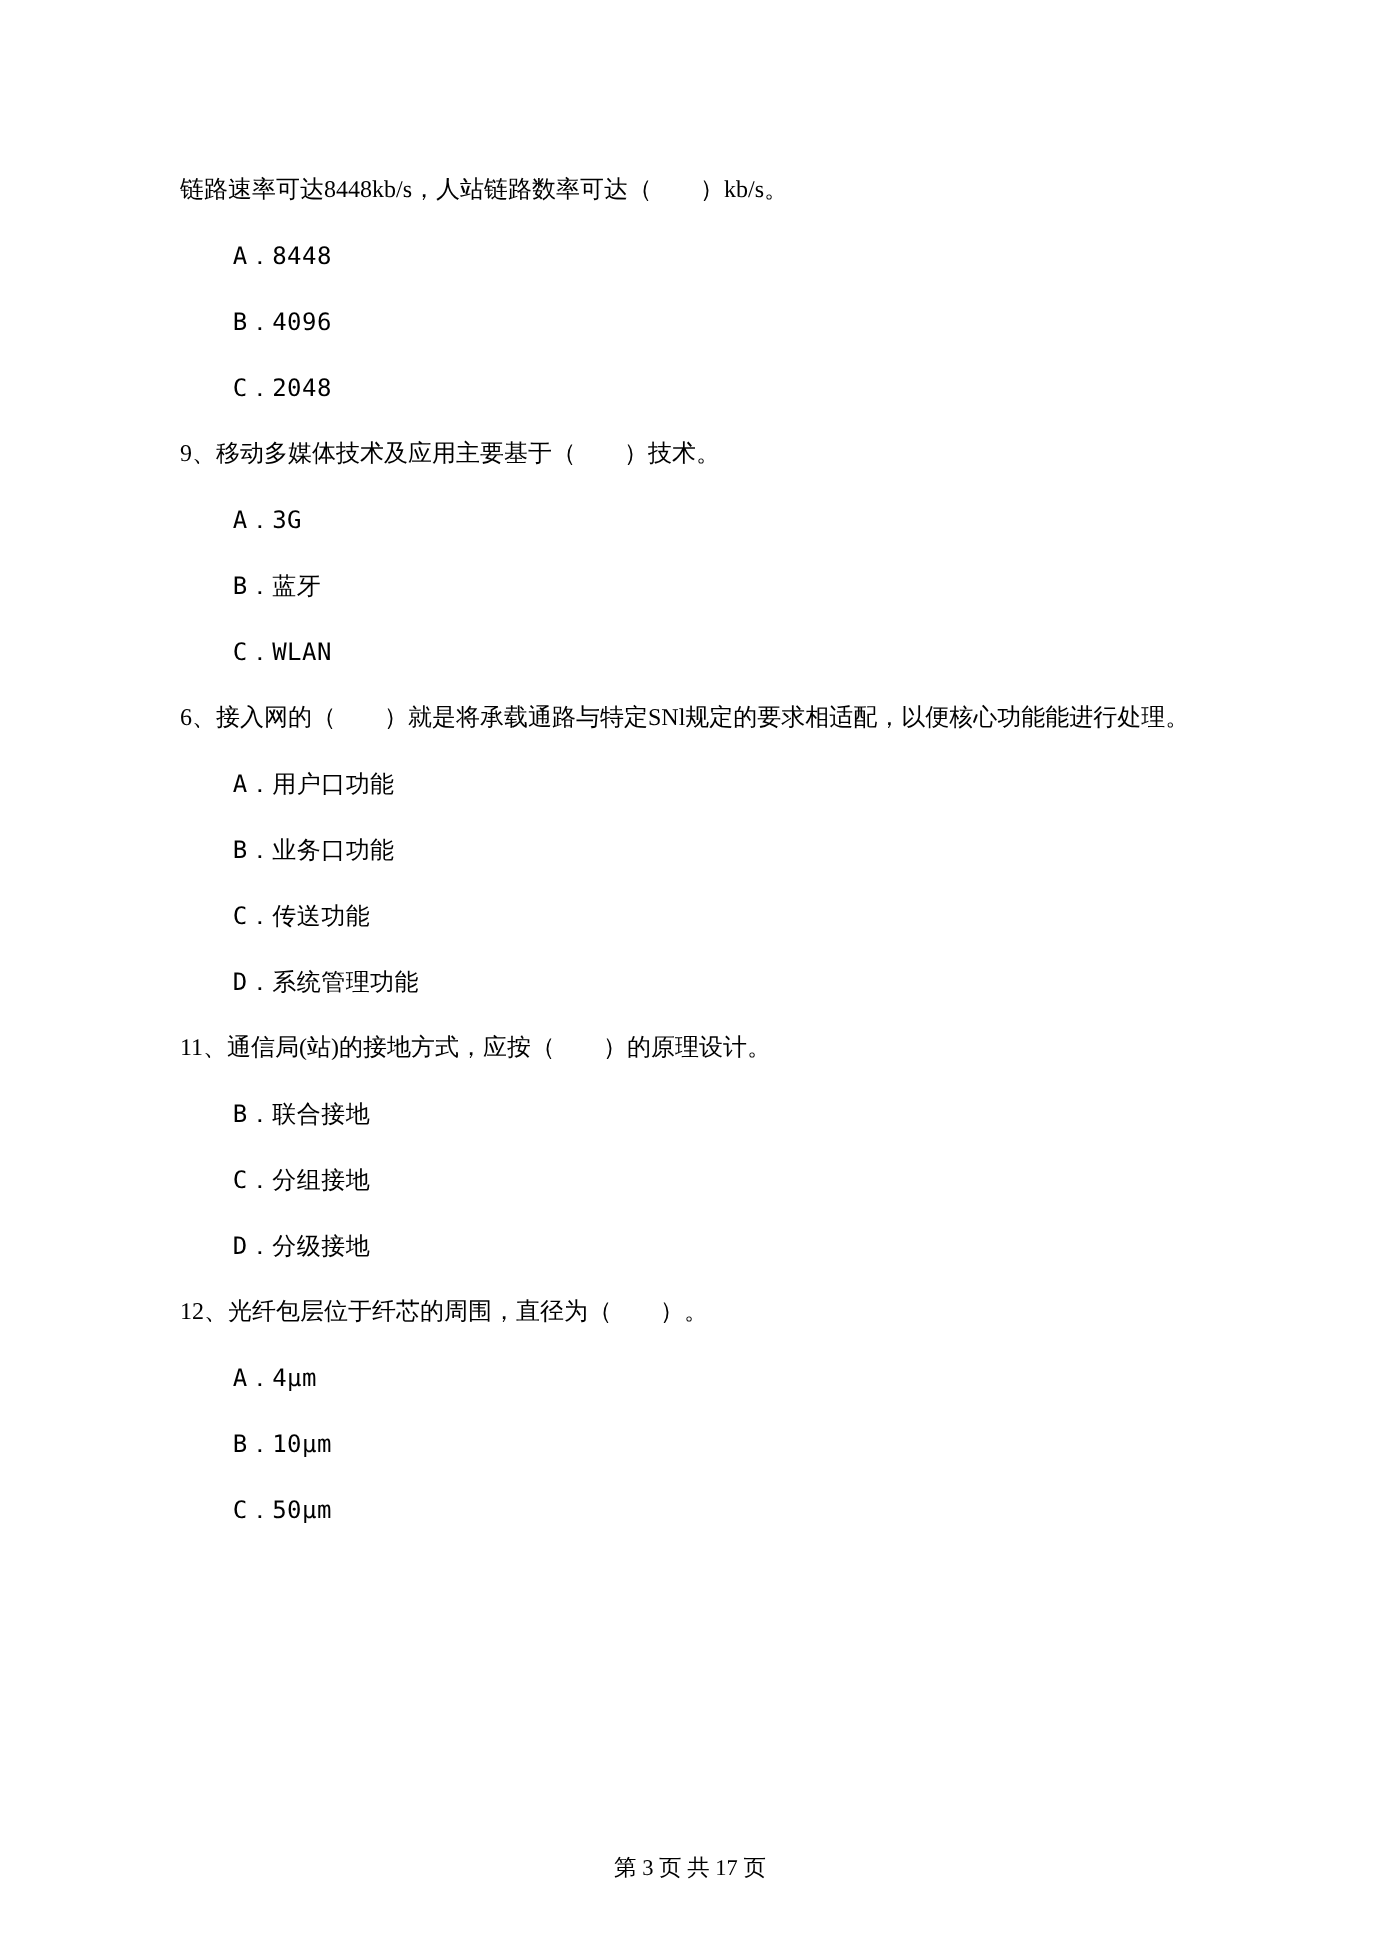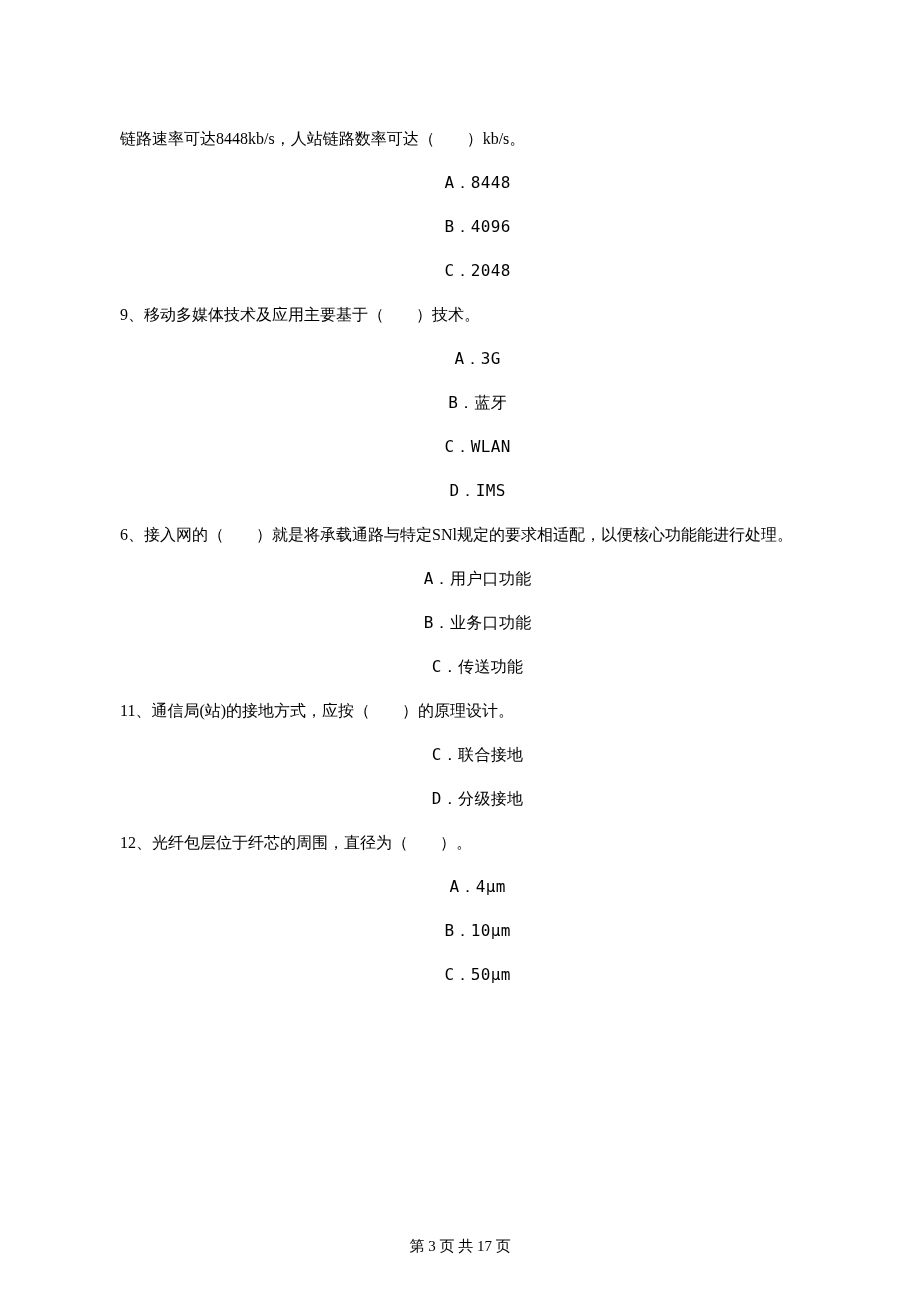--- a/index.html
+++ b/index.html
@@ -14,28 +14,27 @@
     width: 920px;
     min-height: 1302px;
     box-sizing: border-box;
     padding: 115px 120px 40px 120px;
     position: relative;
   }
   .line {
     margin: 0 0 20px 0;
   }
   .q-stem {
-    margin: 12px 0 20px 0;
+    margin: 0 0 20px 0;
   }
   .option {
     margin: 0 0 20px 0;
     padding-left: 2.2em;
     font-family: "SimSun", "宋体", monospace;
     letter-spacing: 0.02em;
-    text-align: center;
   }
   .footer {
     position: absolute;
     bottom: 45px;
     left: 0;
     width: 100%;
     text-align: center;
     font-size: 15px;
   }
 </style>
@@ -47,29 +46,30 @@
   <p class="line q-stem">链路速率可达8448kb/s，人站链路数率可达（　　）kb/s。</p>
 
   <p class="option">A．8448</p>
   <p class="option">B．4096</p>
   <p class="option">C．2048</p>
 
   <p class="line q-stem">9、移动多媒体技术及应用主要基于（　　）技术。</p>
   <p class="option">A．3G</p>
   <p class="option">B．蓝牙</p>
   <p class="option">C．WLAN</p>
-  <p class="option">D．IMS</p>
 
   <p class="line q-stem">6、接入网的（　　）就是将承载通路与特定SNl规定的要求相适配，以便核心功能能进行处理。</p>
   <p class="option">A．用户口功能</p>
   <p class="option">B．业务口功能</p>
   <p class="option">C．传送功能</p>
+  <p class="option">D．系统管理功能</p>
 
   <p class="line q-stem">11、通信局(站)的接地方式，应按（　　）的原理设计。</p>
-  <p class="option">C．联合接地</p>
+  <p class="option">B．联合接地</p>
+  <p class="option">C．分组接地</p>
   <p class="option">D．分级接地</p>
 
   <p class="line q-stem">12、光纤包层位于纤芯的周围，直径为（　　）。</p>
   <p class="option">A．4μm</p>
   <p class="option">B．10μm</p>
   <p class="option">C．50μm</p>
 
   <div class="footer">第 3 页 共 17 页</div>
 </div>
 

